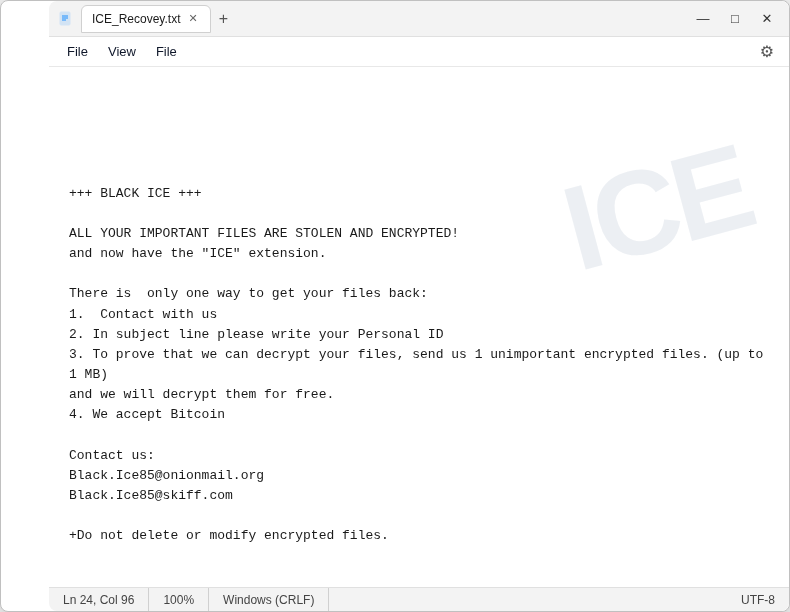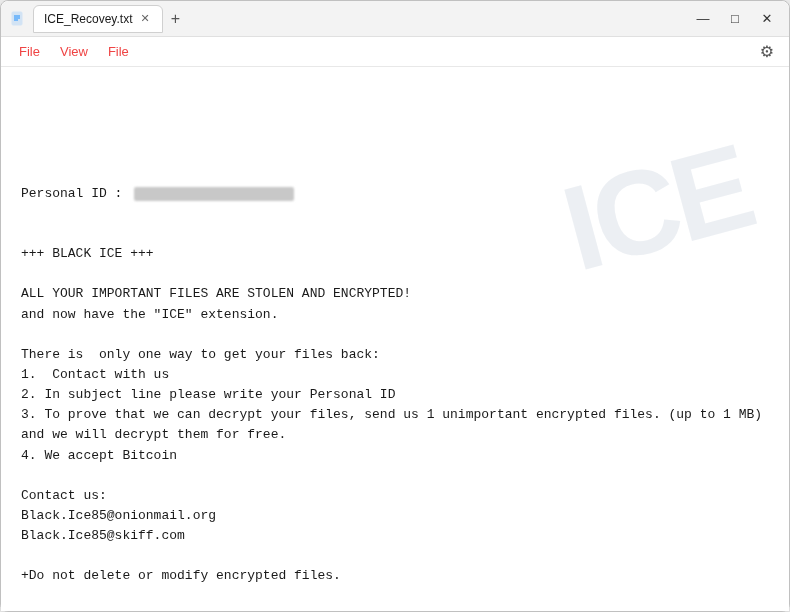--- a/index.html
+++ b/index.html
@@ -19,20 +19,21 @@
 
     .window {
       width: 790px;
       height: 612px;
       background: #ffffff;
       border: 1px solid #c0c0c0;
       border-radius: 8px;
       display: flex;
       flex-direction: column;
       box-shadow: 0 4px 16px rgba(0,0,0,0.18);
+      padding-left: 48px;
     }
 
     
     .titlebar {
       display: flex;
       align-items: center;
       background: #f3f3f3;
       height: 36px;
       border-radius: 8px 8px 0 0;
       padding: 0 8px;
@@ -122,21 +123,21 @@
       align-items: center;
       background: #ffffff;
       height: 30px;
       padding: 0 8px;
       border-bottom: 1px solid #e8e8e8;
     }
 
     .menu-item {
       padding: 4px 10px;
       font-size: 13px;
-      color: #ef4444;
+      color: #0f172a;
       cursor: pointer;
       border-radius: 3px;
     }
 
     .menubar-right {
       margin-left: auto;
     }
 
     .settings-icon {
       width: 28px;
@@ -271,19 +272,22 @@
     <div class="menu-item">View</div>
     <div class="menu-item">File</div>
     <div class="menubar-right">
       <div class="settings-icon">⚙</div>
     </div>
   </div>
 
   <div class="content">
     <div class="watermark">ICE</div>
     <div class="text-content">
-      <div class="personal-id-line">
-        <span>Personal ID : </span><span class="blurred-id"></span>
-      </div>
     <div>+++ BLACK ICE +++</div><div>&nbsp;</div><div>ALL YOUR IMPORTANT FILES ARE STOLEN AND ENCRYPTED!</div><div>and now have the "ICE" extension.</div><div>&nbsp;</div><div>There is  only one way to get your files back:</div><div>1.  Contact with us</div><div>2. In subject line please write your Personal ID</div><div>3. To prove that we can decrypt your files, send us 1 unimportant encrypted files. (up to 1 MB)</div><div>and we will decrypt them for free.</div><div>4. We accept Bitcoin</div><div>&nbsp;</div><div>Contact us:</div><div>Black.Ice85@onionmail.org</div><div>Black.Ice85@skiff.com</div><div>&nbsp;</div><div>+Do not delete or modify encrypted files.</div><div>&nbsp;</div></div>
   </div>
 
+  <div class="statusbar">
+    <div class="status-item">Ln 24, Col 96</div>
+    <div class="status-item">100%</div>
+    <div class="status-item">Windows (CRLF)</div>
+    <div class="status-item">UTF-8</div>
+  </div>
 </div>
 
 </body></html>

